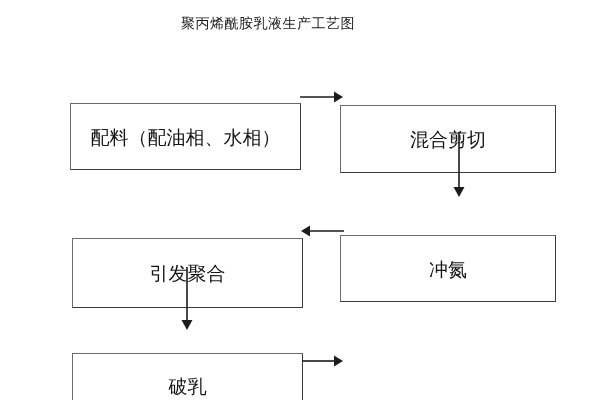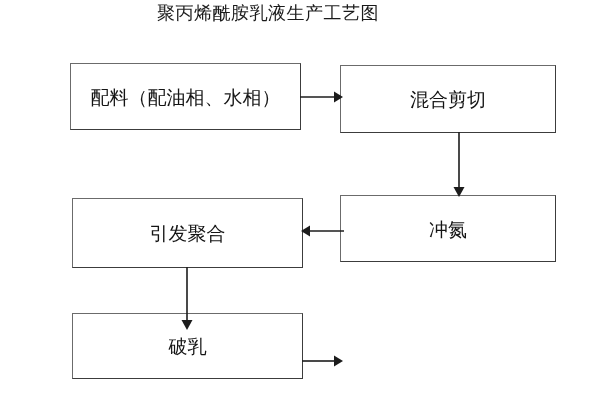--- a/index.html
+++ b/index.html
@@ -14,43 +14,44 @@
   #canvas {
     position: relative;
     width: 600px;
     height: 400px;
     background: #ffffff;
     overflow: hidden;
   }
   .chart-title {
     position: absolute;
     left: 0;
-    top: 0;
+    top: 10px;
     width: 536px;
     text-align: center;
-    font-size: 18px;
+    font-size: 14px;
     line-height: 26px;
     color: #1a1a1a;
     letter-spacing: 0.5px;
     white-space: nowrap;
   }
   .node {
     position: absolute;
     box-sizing: border-box;
     background: #ffffff;
     border: 1px solid #3c3c3c;
     border-top-color: #6b6b6b;
     border-left-color: #6b6b6b;
     display: flex;
     align-items: center;
     justify-content: center;
     color: #141414;
     font-size: 19px;
     line-height: 24px;
     white-space: nowrap;
+    margin-top: 40px;
   }
   .node-label {
     display: block;
     padding: 0 4px;
   }
   
   #node-batching   { left: 70px;  top: 63px;  width: 231px; height: 67px; }
   #node-batching .node-label { font-size: 19px; }
   #node-mixing     { left: 340px; top: 65px;  width: 216px; height: 68px; }
   #node-nitrogen   { left: 340px; top: 195px; width: 216px; height: 67px; }

